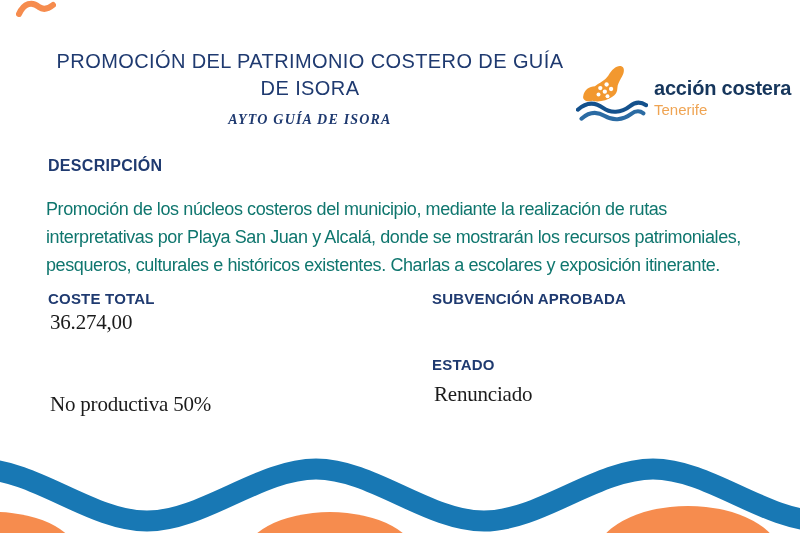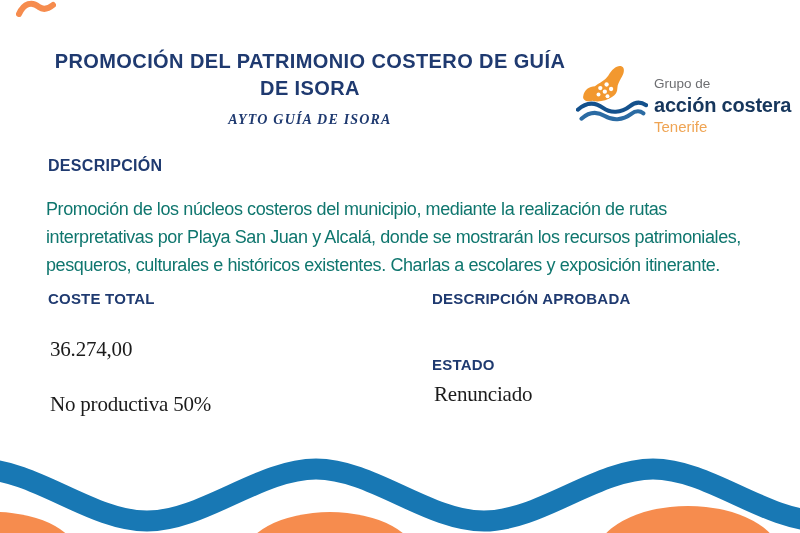--- a/index.html
+++ b/index.html
@@ -6,21 +6,21 @@
   .page{
     position:relative;width:800px;height:533px;background:#ffffff;
     overflow:hidden;font-family:"Liberation Sans",sans-serif;
     margin:0 auto;
   }
   
   .corner-swoosh{position:absolute;left:16px;top:0px;}
   
   .title{
     position:absolute;left:40px;top:48px;width:540px;
-    text-align:center;color:#1f3a70;font-weight:bold;
+    text-align:center;color:#1f3a70;font-weight:normal;
     font-size:20px;line-height:1.35;letter-spacing:.4px;
   }
   .subtitle{
     position:absolute;left:40px;top:112px;width:540px;text-align:center;
     font-family:"Liberation Serif",serif;font-style:italic;font-weight:bold;
     color:#1f3a70;font-size:14px;letter-spacing:1.2px;
   }
   
   .logo{position:absolute;left:576px;top:62px;display:flex;align-items:flex-start;}
   .logo-text{margin-left:6px;margin-top:14px;line-height:1.25;}
@@ -35,21 +35,21 @@
   .desc-label{left:48px;top:157px;font-size:16px;}
   .desc-text{
     position:absolute;left:46px;top:196px;width:730px;
     font-family:Liberation Sans, sans-serif;font-size:18px;line-height:1.55;
     letter-spacing:-.4px;color:#0f766e;
   }
   
   .field-label{position:absolute;color:#1f3a70;font-weight:bold;font-size:15px;letter-spacing:.2px;line-height:1.25;}
   .field-value{position:absolute;font-family:"Liberation Serif",serif;font-size:21px;color:#1b1b1b;letter-spacing:-.2px;}
   .lbl-coste{left:48px;top:290px;}
-  .val-coste{left:50px;top:310px;margin-top:27px;}
+  .val-coste{left:50px;top:310px;}
   .lbl-subvencion{left:432px;top:290px;}
   .val-subvencion{left:434px;top:310px;}
   .lbl-tipo{left:48px;top:352px;width:310px;}
   .val-tipo{left:50px;top:392px;}
   .lbl-estado{left:432px;top:356px;}
   .val-estado{left:434px;top:382px;}
   
   .footer-waves{position:absolute;left:0;bottom:0;width:800px;height:103px;}
 </style>
 </head>
@@ -72,33 +72,32 @@
       <circle cx="27" cy="29" r="2.4" fill="#ffffff"></circle>
       <circle cx="34" cy="25" r="2.4" fill="#ffffff"></circle>
       <circle cx="39" cy="30" r="2.4" fill="#ffffff"></circle>
       <circle cx="32" cy="33" r="2.4" fill="#ffffff"></circle>
       <circle cx="25" cy="36" r="2.2" fill="#ffffff"></circle>
       <circle cx="35" cy="38" r="2.2" fill="#ffffff"></circle>
       <path d="M2,53 C12,44 22,45 30,51 C38,57 50,57 60,49 C66,44 72,44 78,48" fill="none" stroke="#14518c" stroke-width="4.5" stroke-linecap="round"></path>
       <path d="M6,63 C15,55 24,55 32,60 C40,65 52,65 61,58 C66,54 71,54 75,57" fill="none" stroke="#2b6ba3" stroke-width="4.5" stroke-linecap="round"></path>
     </svg>
     <div class="logo-text">
-      <div class="logo-l1">Grupo de</div>
       <div class="logo-l2">acción costera</div>
       <div class="logo-l3">Tenerife</div>
     </div>
   </div>
 
   <div class="section-label desc-label">DESCRIPCIÓN</div>
   <div class="desc-text">Promoción de los núcleos costeros del municipio, mediante la realización de rutas interpretativas por Playa San Juan y Alcalá, donde se mostrarán los recursos patrimoniales, pesqueros, culturales e históricos existentes. Charlas a escolares y exposición itinerante.</div>
 
   <div class="field-label lbl-coste">COSTE TOTAL</div>
   <div class="field-value val-coste">36.274,00</div>
 
-  <div class="field-label lbl-subvencion">DESCRIPCIÓN APROBADA</div>
+  <div class="field-label lbl-subvencion">SUBVENCIÓN APROBADA</div>
 
   <div class="field-value val-tipo">No productiva 50%</div>
 
   <div class="field-label lbl-estado">ESTADO</div>
   <div class="field-value val-estado">Renunciado</div>
 
   <svg class="footer-waves" viewBox="0 0 800 103" preserveAspectRatio="none">
     <ellipse cx="-5" cy="130" rx="85" ry="48" fill="#f68c4e"></ellipse>
     <ellipse cx="330" cy="130" rx="88" ry="48" fill="#f68c4e"></ellipse>
     <ellipse cx="688" cy="126" rx="92" ry="50" fill="#f68c4e"></ellipse>

